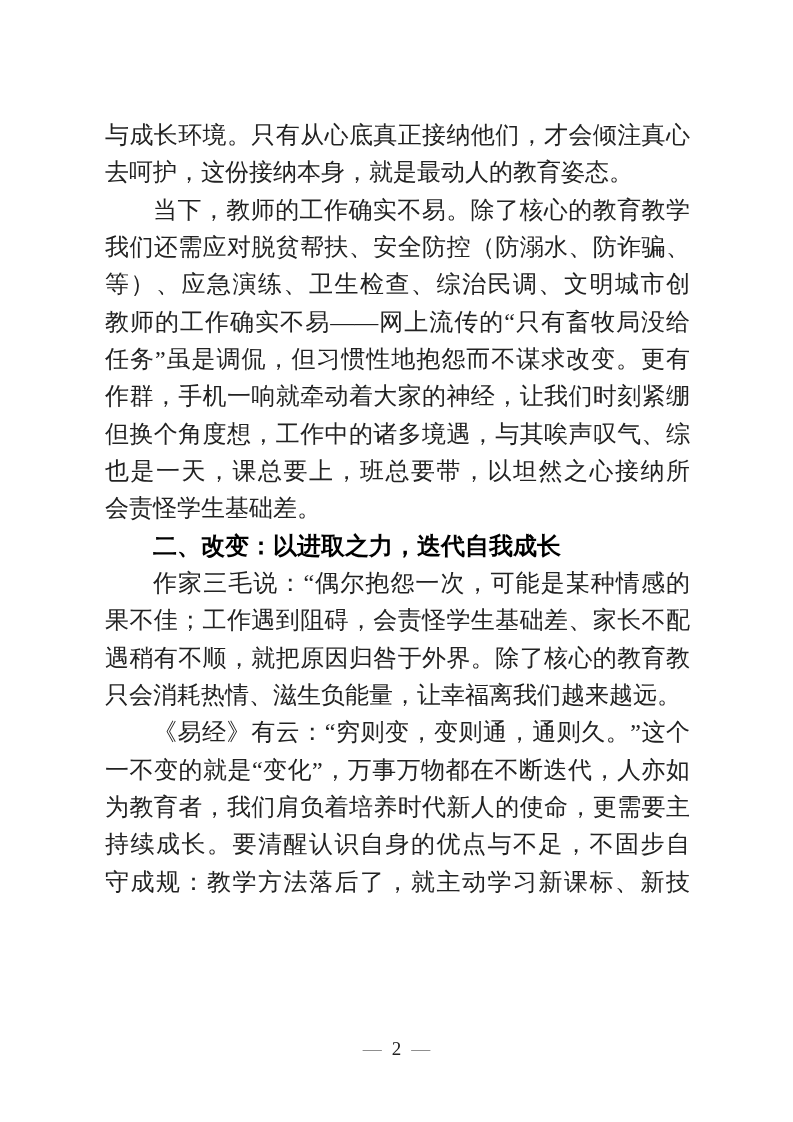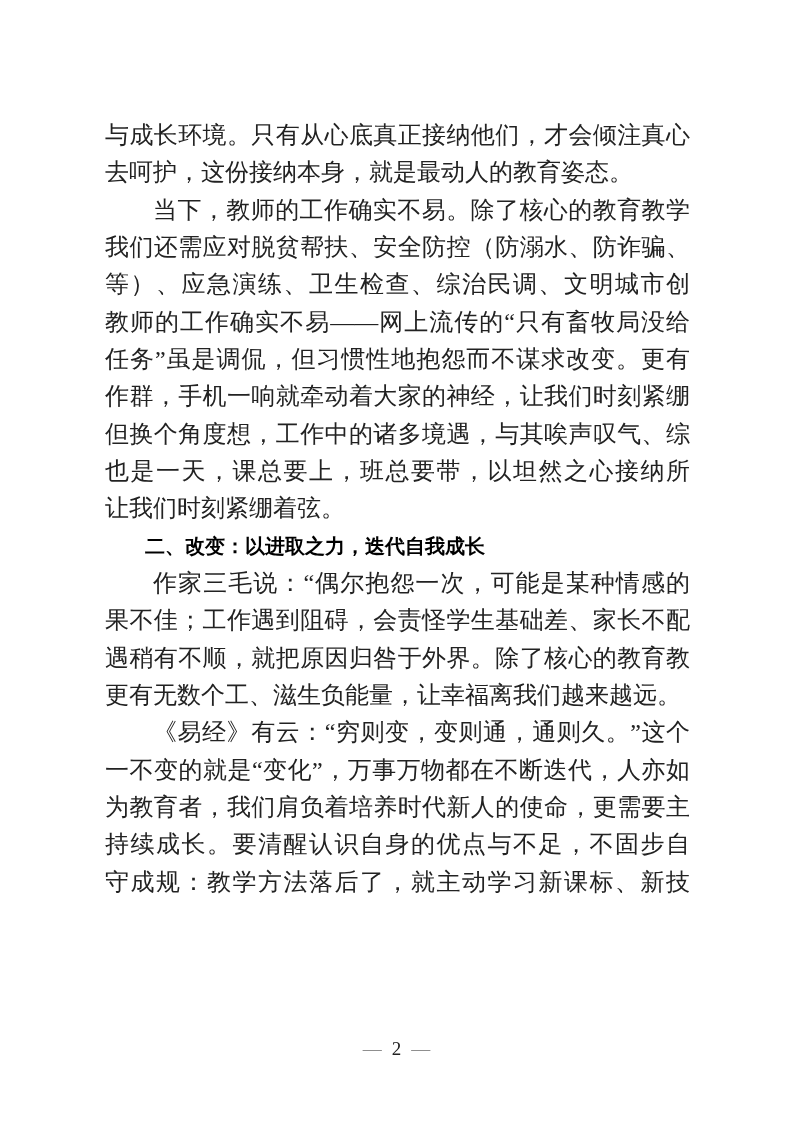--- a/index.html
+++ b/index.html
@@ -35,27 +35,27 @@
     white-space: normal;
   }
   .line.end {
     text-align: right;
     text-align-last: left;
   }
   .line.start {
     text-indent: 2em;
   }
   .line.heading {
-    font-family: Liberation Sans, sans-serif;
+    font-family: Liberation Serif, serif;
     font-weight: bold;
     color: #000000;
     text-indent: 2em;
     text-align: left;
     text-align-last: left;
-    font-size: 20px;
+    font-size: 24px;
   }
   .footer {
     position: absolute;
     left: 0;
     top: 1036px;
     width: 100%;
     height: 26px;
     line-height: 26px;
     text-align: center;
     font-size: 19px;
@@ -77,26 +77,26 @@
     <div class="line full">与成长环境。只有从心底真正接纳他们，才会倾注真心去教导、</div>
     <div class="line end">去呵护，这份接纳本身，就是最动人的教育姿态。</div>
     <div class="line start">当下，教师的工作确实不易。除了核心的教育教学任务，</div>
     <div class="line full">我们还需应对脱贫帮扶、安全防控（防溺水、防诈骗、防欺凌</div>
     <div class="line full">等）、应急演练、卫生检查、综治民调、文明城市创建、各类</div>
     <div class="line full">教师的工作确实不易——网上流传的“只有畜牧局没给老师布置</div>
     <div class="line full">任务”虽是调侃，但习惯性地抱怨而不谋求改变。更有无数个工</div>
     <div class="line full">作群，手机一响就牵动着大家的神经，让我们时刻紧绷着弦。</div>
     <div class="line full">但换个角度想，工作中的诸多境遇，与其唉声叹气、综治民调，</div>
     <div class="line full">也是一天，课总要上，班总要带，以坦然之心接纳所有，反而</div>
-    <div class="line end">让我们时刻紧绷着弦。</div>
+    <div class="line end">会责怪学生基础差。</div>
     <div class="line heading">二、改变：以进取之力，迭代自我成长</div>
     <div class="line start">作家三毛说：“偶尔抱怨一次，可能是某种情感的宣泄，也</div>
     <div class="line full">果不佳；工作遇到阻碍，会责怪学生基础差、家长不配合；境</div>
     <div class="line full">遇稍有不顺，就把原因归咎于外界。除了核心的教育教学任务，</div>
-    <div class="line end">更有无数个工、滋生负能量，让幸福离我们越来越远。</div>
+    <div class="line end">只会消耗热情、滋生负能量，让幸福离我们越来越远。</div>
     <div class="line start">《易经》有云：“穷则变，变则通，通则久。”这个世界唯</div>
     <div class="line full">一不变的就是“变化”，万事万物都在不断迭代，人亦如此。作</div>
     <div class="line full">为教育者，我们肩负着培养时代新人的使命，更需要主动改变、</div>
     <div class="line full">持续成长。要清醒认识自身的优点与不足，不固步自封、不墨</div>
     <div class="line full">守成规：教学方法落后了，就主动学习新课标、新技能，优化</div>
   </div>
 
   <div class="footer">
     <span class="dash">—</span><span class="num">2</span><span class="dash">—</span>
   </div>

